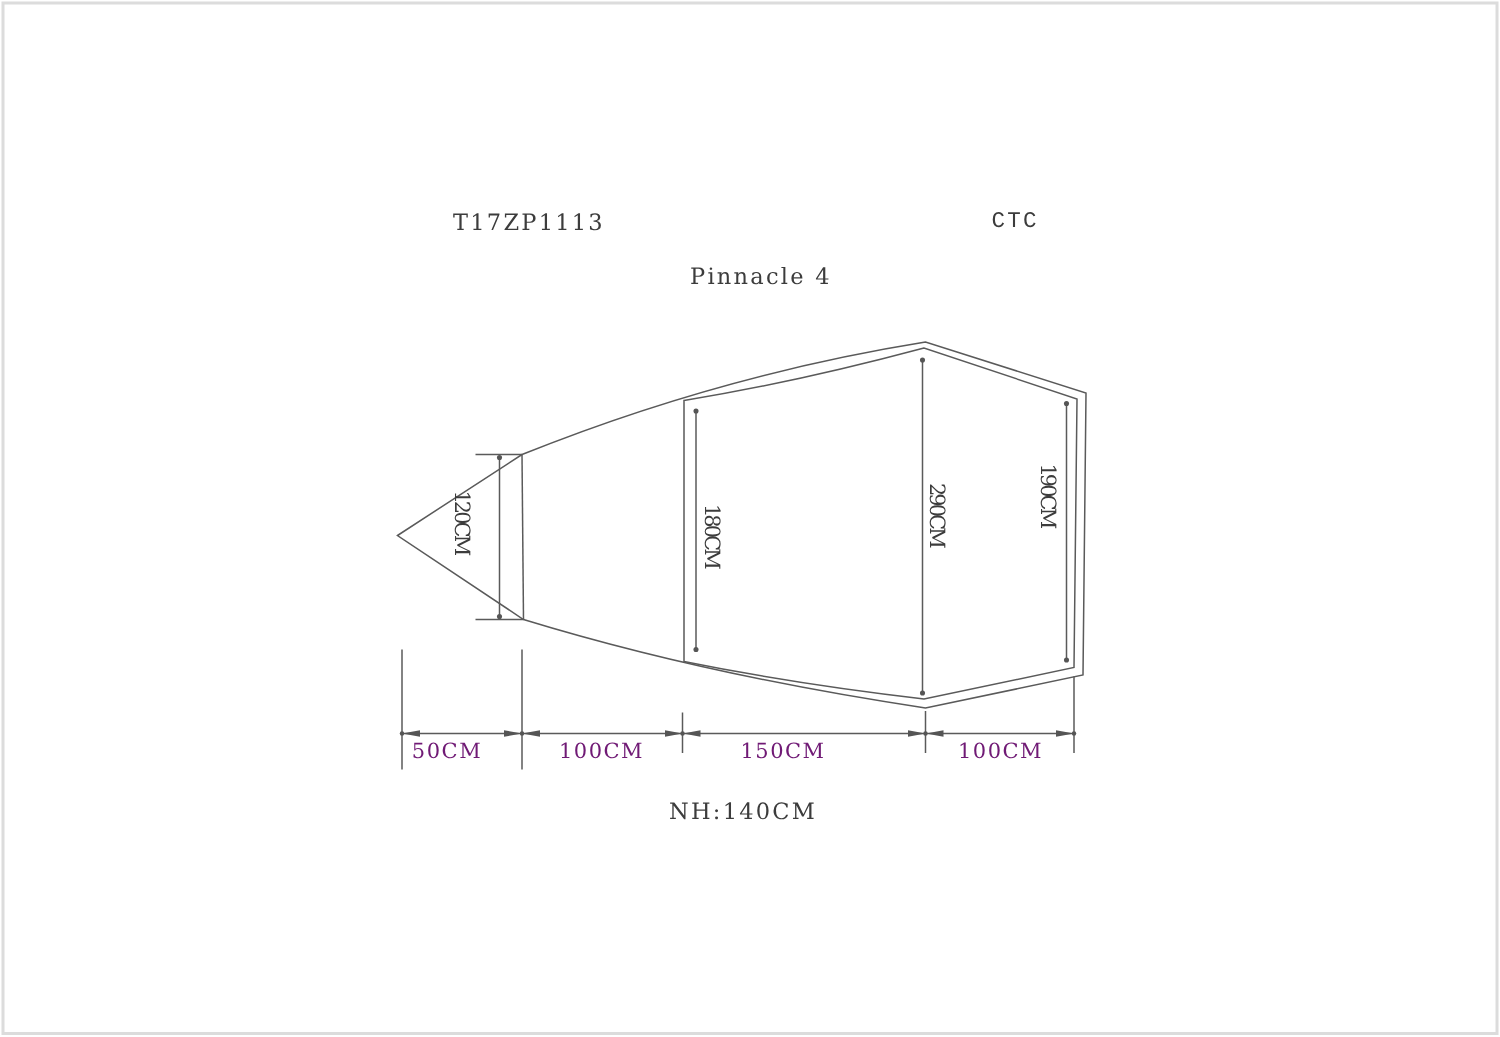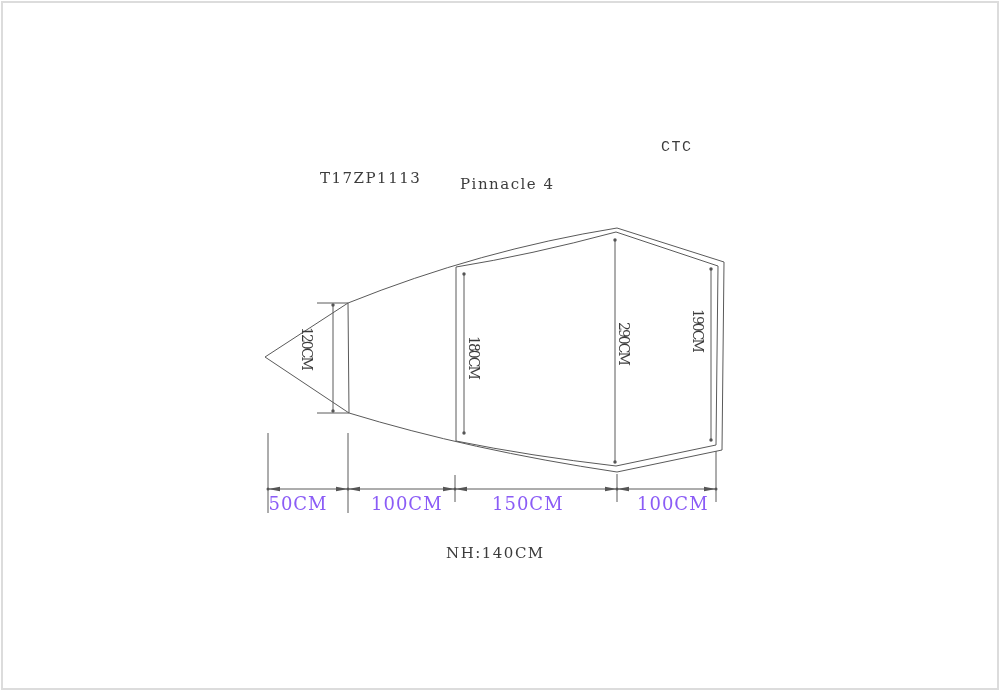--- a/index.html
+++ b/index.html
@@ -21,40 +21,40 @@
     color:#3c3c3c;white-space:nowrap;
   }
   .vlabel{
     position:absolute;
     writing-mode:vertical-rl;text-orientation:mixed;
     font-size:14px;letter-spacing:-2px;
     color:#3c3c3c;white-space:nowrap;
   }
   .hlabel{
     position:absolute;top:493px;width:60px;
-    font-size:18px;letter-spacing:1px;text-align:center;
-    color:#8b5cf6;white-space:nowrap;
+    font-size:14px;letter-spacing:1px;text-align:center;
+    color:#701a75;white-space:nowrap;
   }
   .nh{
-    position:absolute;left:446px;top:544px;
+    position:absolute;left:446px;top:532px;
     font-size:15px;letter-spacing:1.5px;
     color:#3c3c3c;white-space:nowrap;
   }
   svg{position:absolute;left:0;top:0;}
   .ln{stroke:#5a5a5a;stroke-width:1;fill:none;}
   .dot{fill:#555;stroke:none;}
 </style>
 </head>
 <body>
 
 <div id="canvas">
 
   <div id="frame"></div>
 
-  <div class="title-seg" style="left:320px;margin-top:30px;">T17ZP1113</div>
+  <div class="title-seg" style="left:302px;">T17ZP1113</div>
   <div class="title-seg" style="left:460px;margin-top:36px;">Pinnacle 4</div>
   <div class="title-seg" style="left:661px;font-family:Liberation Mono, monospace;">CTC</div>
 
   <svg width="1000" height="691" viewBox="0 0 1000 691">
     <defs>
       <marker id="arrow" viewBox="0 0 12 6" refX="12" refY="3" markerWidth="12" markerHeight="6" orient="auto-start-reverse">
         <path d="M0,0.8 L12,3 L0,5.2 Z" fill="#555"></path>
       </marker>
     </defs>
 

